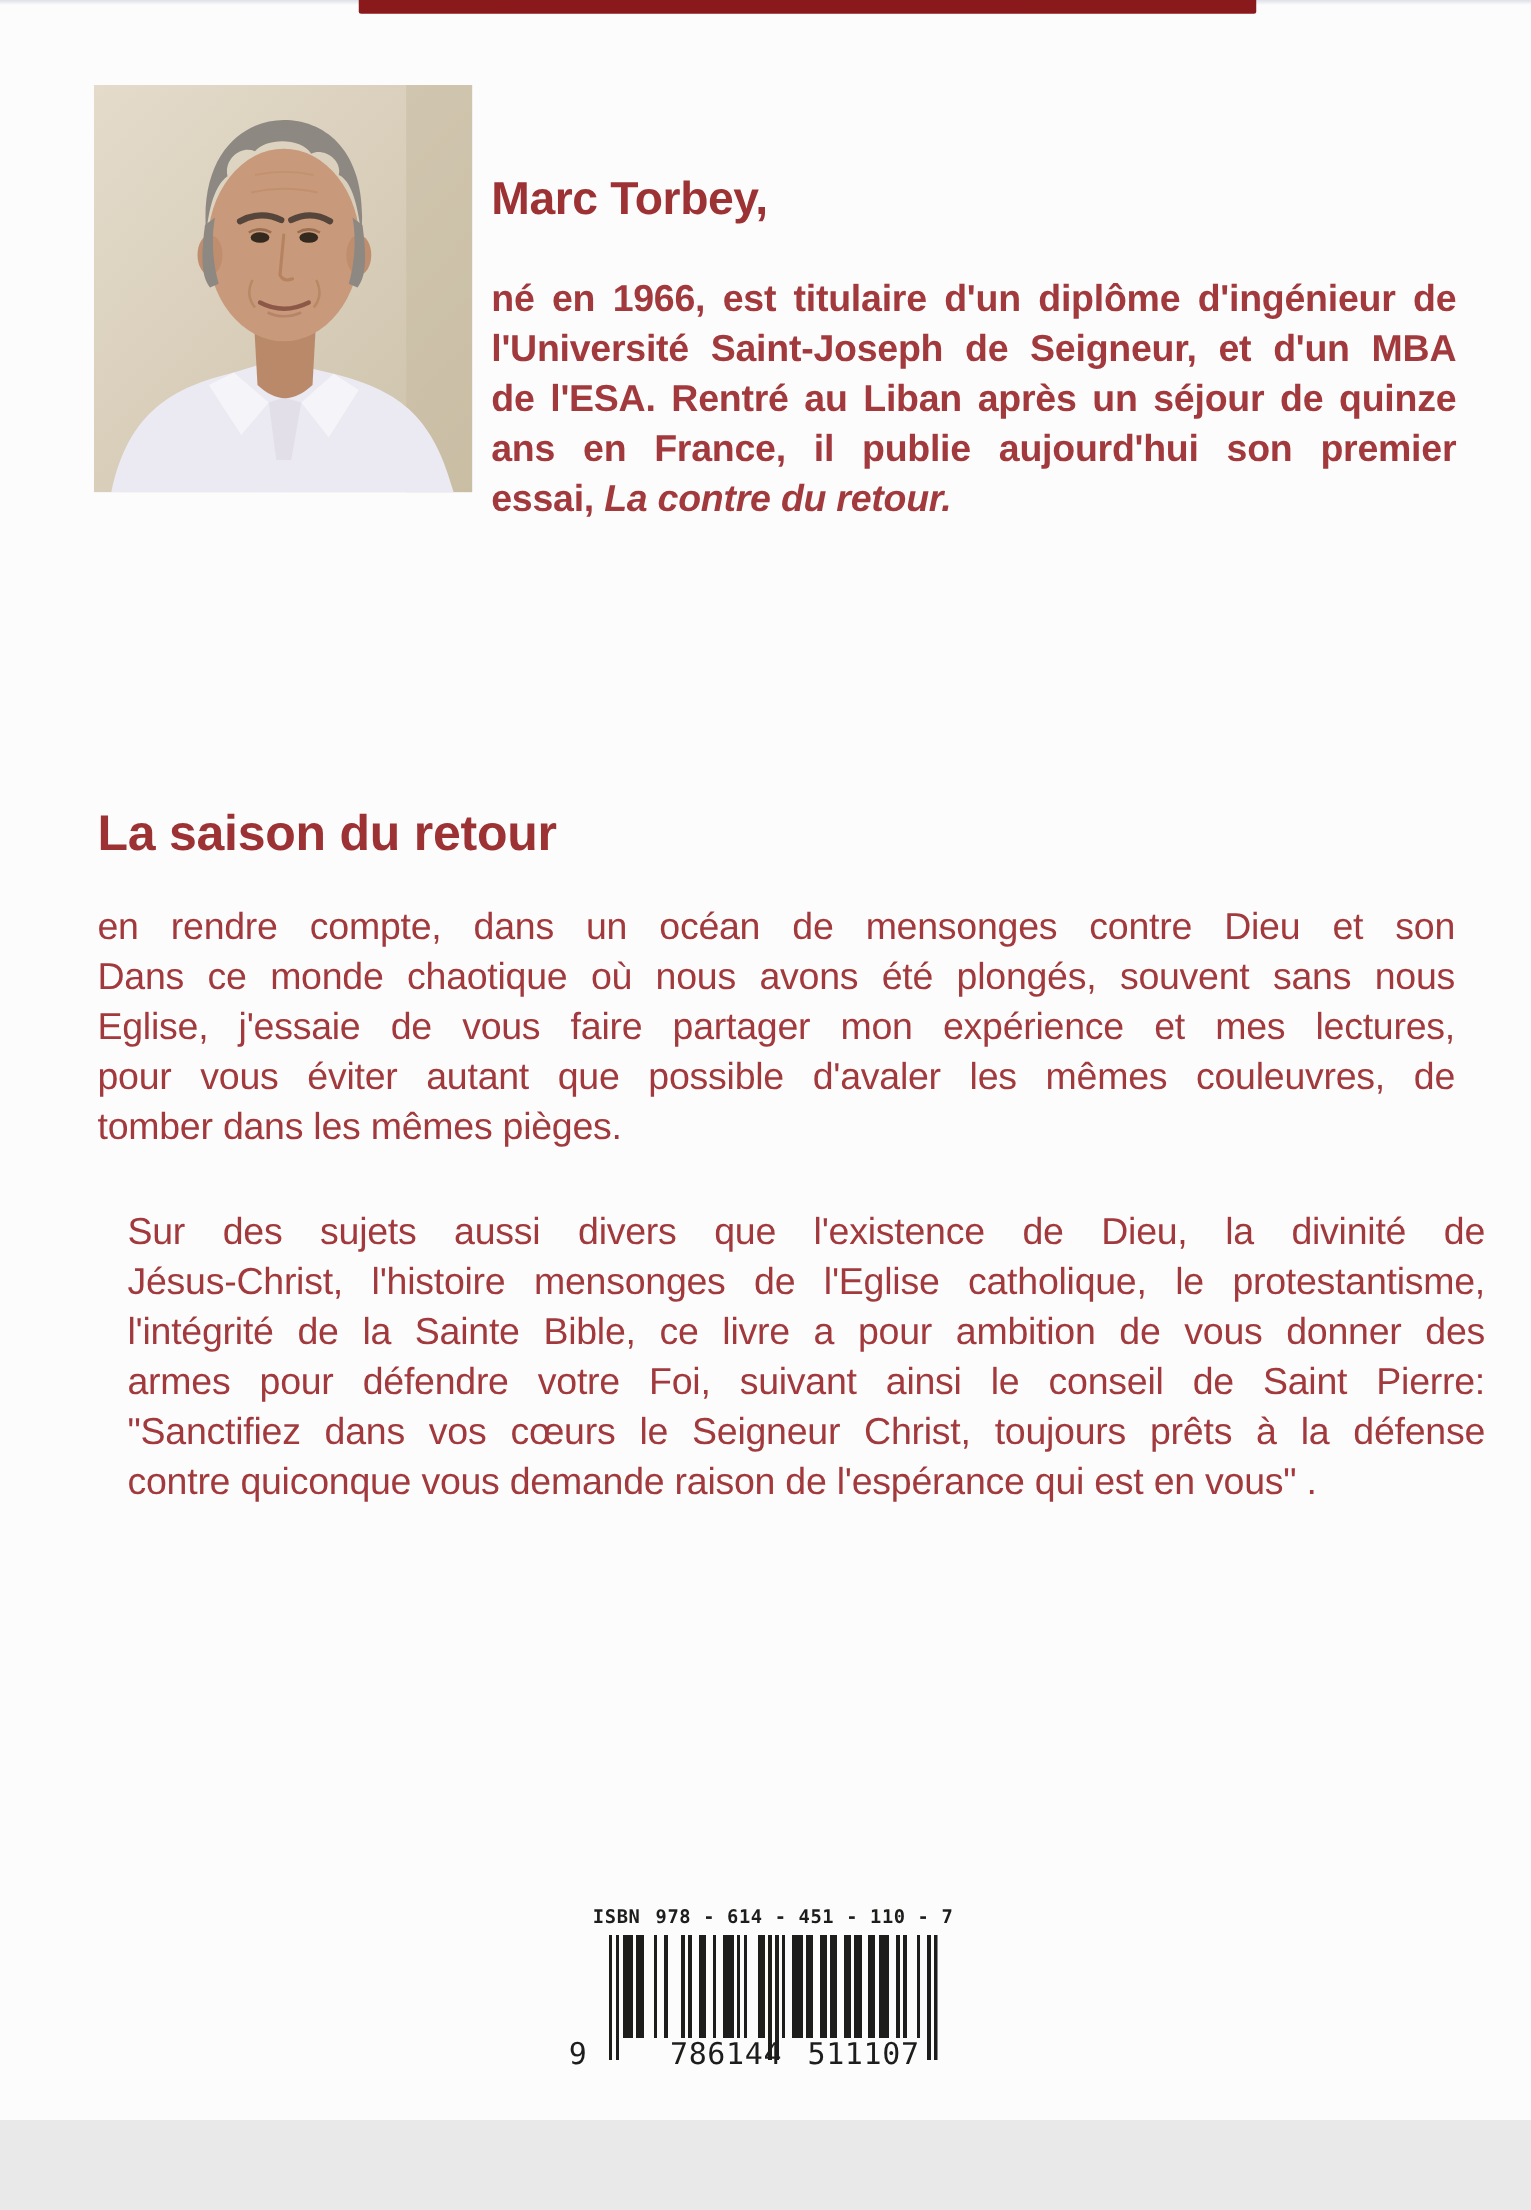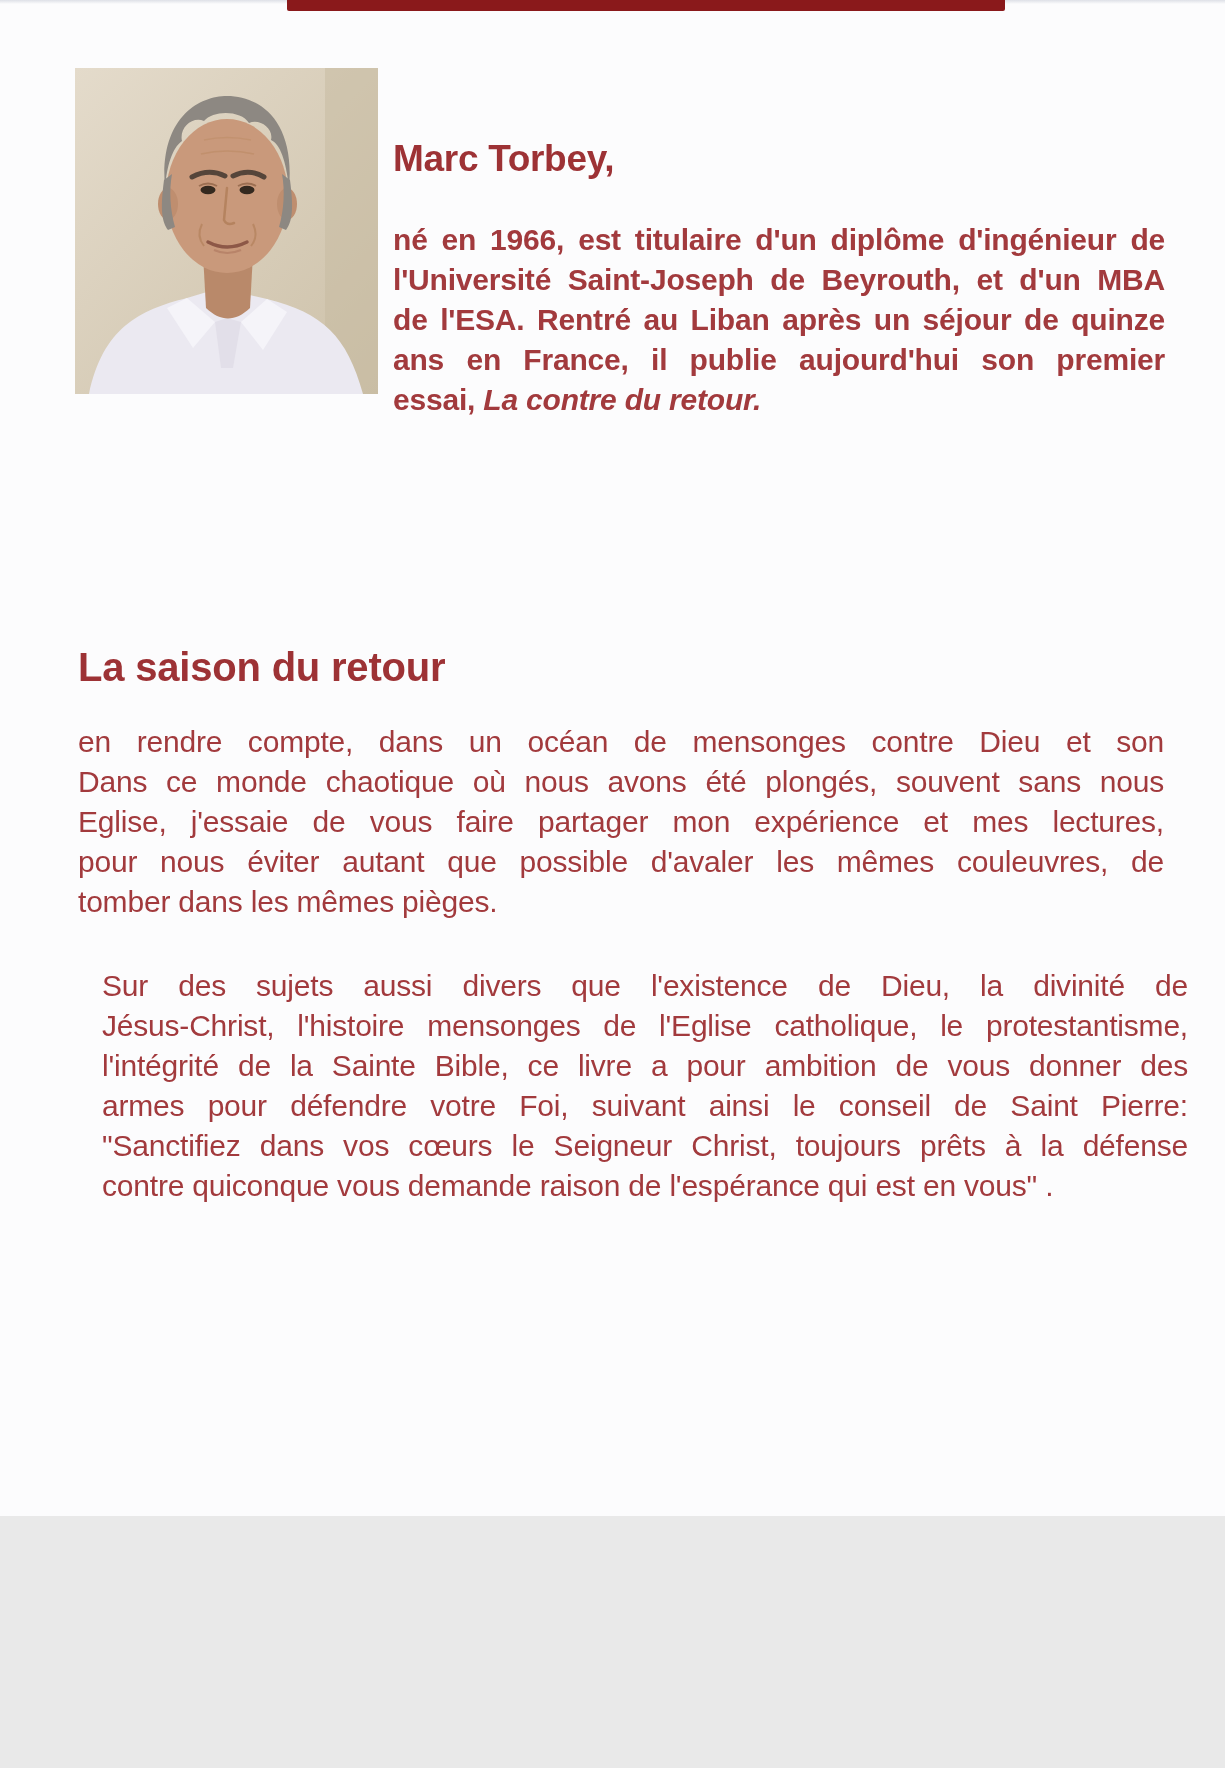--- a/index.html
+++ b/index.html
@@ -1,18 +1,18 @@
 <!DOCTYPE html>
 <html><head>
 <meta charset="utf-8">
 <style>
   html,body{margin:0;padding:0;background:#e9e9e9;}
   .page{
     position:relative;
-    width:1225px;height:1516px;
+    width:1225px;height:1696px;
     background:#fcfcfd;
     font-family:"Liberation Sans", sans-serif;
     overflow:hidden;
   }
   
   .scan-edge{position:absolute;top:0;left:0;width:100%;height:4px;
     background:linear-gradient(to bottom, rgba(165,172,190,0.35), rgba(255,255,255,0));}
   
   .top-bar{position:absolute;top:0;left:287px;width:718px;height:11px;
     background:var(--top-bar-red,#8a191b);border-radius:0 0 2px 2px;}
@@ -111,33 +111,33 @@
 
       <path d="M126 86 Q152 80 179 86" stroke="#b9875f" stroke-width="1.5" fill="none" opacity="0.5"></path>
       <path d="M129 72 Q152 67 176 72" stroke="#b9875f" stroke-width="1.5" fill="none" opacity="0.4"></path>
     </svg>
   </div>
 
   <div class="author-name">Marc Torbey,</div>
 
   <div class="bio">
       <div class="tline just">né en 1966, est titulaire d'un diplôme d'ingénieur de</div>
-      <div class="tline just">l'Université Saint-Joseph de Beyrouth, et d'un MBA</div>
+      <div class="tline just">l'Université Saint-Joseph de Seigneur, et d'un MBA</div>
       <div class="tline just">de l'ESA. Rentré au Liban après un séjour de quinze</div>
       <div class="tline just">ans en France, il publie aujourd'hui son premier</div>
       <div class="tline"><span>essai, </span><span class="ital">La contre du retour.</span></div>
     </div>
 
   <div class="heading">La saison du retour</div>
 
   <div class="para para1">
       <div class="tline just">en rendre compte, dans un océan de mensonges contre Dieu et son</div>
       <div class="tline just">Dans ce monde chaotique où nous avons été plongés, souvent sans nous</div>
       <div class="tline just">Eglise, j'essaie de vous faire partager mon expérience et mes lectures,</div>
-      <div class="tline just">pour nous éviter autant que possible d'avaler les mêmes couleuvres, de</div>
+      <div class="tline just">pour vous éviter autant que possible d'avaler les mêmes couleuvres, de</div>
       <div class="tline">tomber dans les mêmes pièges.</div>
     </div>
 
   <div class="para para2">
       <div class="tline just">Sur des sujets aussi divers que l'existence de Dieu, la divinité de</div>
       <div class="tline just">Jésus-Christ, l'histoire mensonges de l'Eglise catholique, le protestantisme,</div>
       <div class="tline just">l'intégrité de la Sainte Bible, ce livre a pour ambition de vous donner des</div>
       <div class="tline just">armes pour défendre votre Foi, suivant ainsi le conseil de Saint Pierre:</div>
       <div class="tline just">"Sanctifiez dans vos cœurs le Seigneur Christ, toujours prêts à la défense</div>
       <div class="tline">contre quiconque vous demande raison de l'espérance qui est en vous" .</div>

